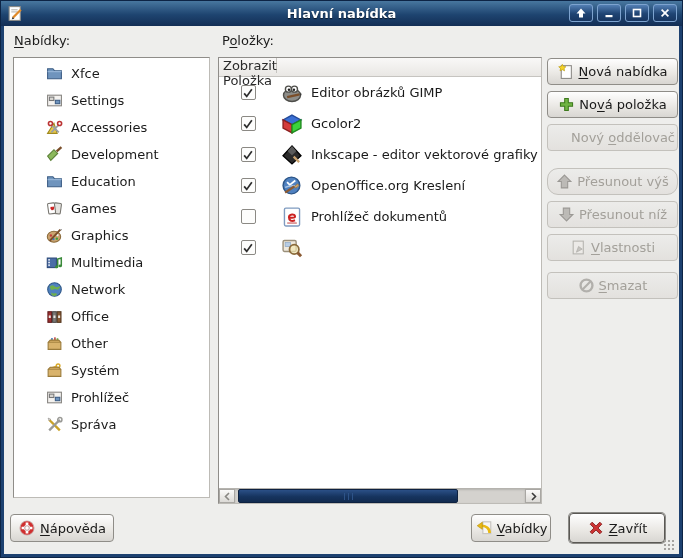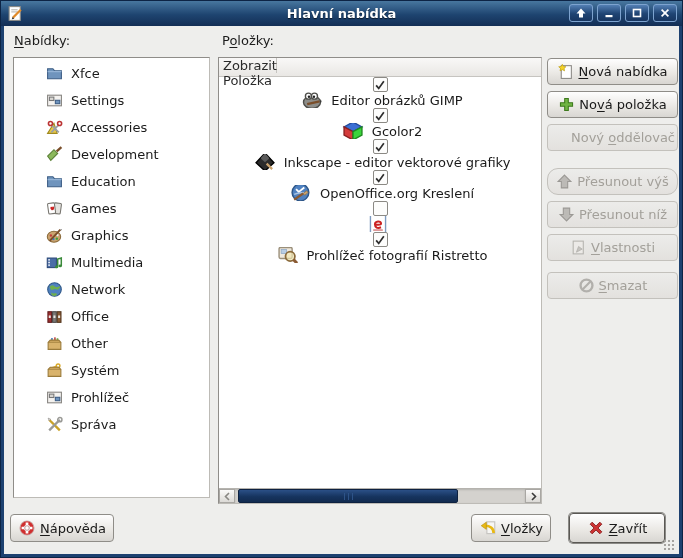--- a/index.html
+++ b/index.html
@@ -41,21 +41,21 @@
   .trow .tlabel { white-space:nowrap;text-align:center; }
 
   
   .frame { position:absolute; left:214px; top:31px; width:324px; height:447px;
     background:#fff; border:1px solid #8f8d89; border-bottom-color:#bdbbb6; border-right-color:#bdbbb6; }
   .thead { display:flex; height:19px; background:linear-gradient(#f9f8f7,#e9e7e4);
     border-bottom:1px solid #c6c4c0; font-size:13px; color:#2a2a2a;flex-direction:column; }
   .th { display:flex; align-items:center; padding:0 4px; }
   .th-show { width:58px; border-right:1px solid #c6c4c0; }
   .th-item { flex:1; }
-  .row { height:31px; display:flex; align-items:center;flex-direction:column; }
+  .row { height:31px; display:flex; align-items:center; }
   .cb-cell { width:58px; display:flex; justify-content:center; flex:0 0 auto; }
   .checkbox { width:15px; height:15px; background:#fdfdfc; border:1px solid #8b8984; border-radius:2px;
     display:flex; align-items:center; justify-content:center; }
   .checkbox svg { width:12px; height:12px; display:none; }
   .checkbox.checked svg { display:block; }
   .item-cell { display:flex; align-items:center; flex:1; overflow:hidden; }
   .ricon { width:22px; height:22px; margin:0 8px 0 4px; flex:0 0 auto; }
   .ricon svg { width:100%; height:100%; display:block; }
   .rlabel { white-space:nowrap; }
 
@@ -435,40 +435,40 @@
             </span>
           </span>
           <span class="item-cell">
             <span class="ricon">
               <svg viewBox="0 0 16 16">
                 <rect x="2.5" y="1.5" width="11" height="13" rx="1" fill="#fff" stroke="#7f9bc0"></rect>
                 <path d="M5.8 8.2c0-2.4 4.4-2.8 4.4-.6 0 1.2-4.4 1.2-4.4.6 0 2.4 1.8 3.4 4.4 2.2" stroke="#c22" fill="none" stroke-width="1.5"></path>
                 <line x1="4.5" y1="12.4" x2="11.5" y2="12.4" stroke="#c66" stroke-width=".9"></line>
               </svg>
             </span>
+            <span class="rlabel">Prohlížeč dokumentů</span>
           </span>
         </div>
         <div class="row">
           <span class="cb-cell">
             <span class="checkbox checked">
               <svg viewBox="0 0 14 14">
                 <path d="M2.5 7.5l3 3.5L11.5 2.5" stroke="#2e2e2e" stroke-width="2" fill="none"></path>
               </svg>
             </span>
           </span>
           <span class="item-cell">
             <span class="ricon">
               <svg viewBox="0 0 16 16">
                 <rect x="1.5" y="2.5" width="9.5" height="8" rx="1" fill="#efe9dd" stroke="#9a8f7a"></rect>
                 <rect x="3" y="4" width="4" height="3" fill="#b8cde4" stroke="#8aa4c4" stroke-width=".5"></rect>
                 <circle cx="9.6" cy="9" r="3.4" fill="#f2e8b0" fill-opacity=".65" stroke="#8a6a3a" stroke-width="1.3"></circle>
                 <line x1="12" y1="11.4" x2="14.6" y2="14" stroke="#8a5a33" stroke-width="2.2"></line>
               </svg>
             </span>
-            <span class="rlabel">Prohlížeč fotografií Ristretto</span>
           </span>
         </div>
       <div class="hscroll">
         <div class="sb-btn">
           <svg viewBox="0 0 9 9">
               <path d="M6 1L2.5 4.5 6 8" stroke="#8a8884" stroke-width="1.6" fill="none"></path>
             </svg>
         </div>
         <div class="sb-track">
           <div class="sb-thumb" style="width: 76%; left: 1%;"></div>
@@ -553,21 +553,21 @@
     </button>
 
     <button class="bb" id="btn-revert">
       <span class="bicon">
         <svg viewBox="0 0 16 16">
           <rect x="7" y="2.5" width="7" height="10.5" fill="#f7f6f3" stroke="#c5c3bf"></rect>
           <path d="M13 12.5c0-4.5-3.5-6.5-7.5-6.5" fill="none" stroke="#e9b913" stroke-width="2.4"></path>
           <polygon points="6.5,2.8 6.5,9.2 2,6" fill="#e9b913" stroke="#b8900a" stroke-width=".6"></polygon>
         </svg>
       </span>
-      <span><u>V</u><span>ložky</span></span>
+      <span><u>V</u><span>abídky</span></span>
     </button>
 
     <button class="bb" id="btn-close">
       <span class="bicon">
         <svg viewBox="0 0 16 16">
           <path d="M2.8 4.6L4.6 2.8 8 6.2l3.4-3.4 1.8 1.8L9.8 8l3.4 3.4-1.8 1.8L8 9.8l-3.4 3.4-1.8-1.8L6.2 8z" fill="#cc3333" stroke="#8a1f1f" stroke-width=".8"></path>
         </svg>
       </span>
       <span><u>Z</u><span>avřít</span></span>
     </button>

